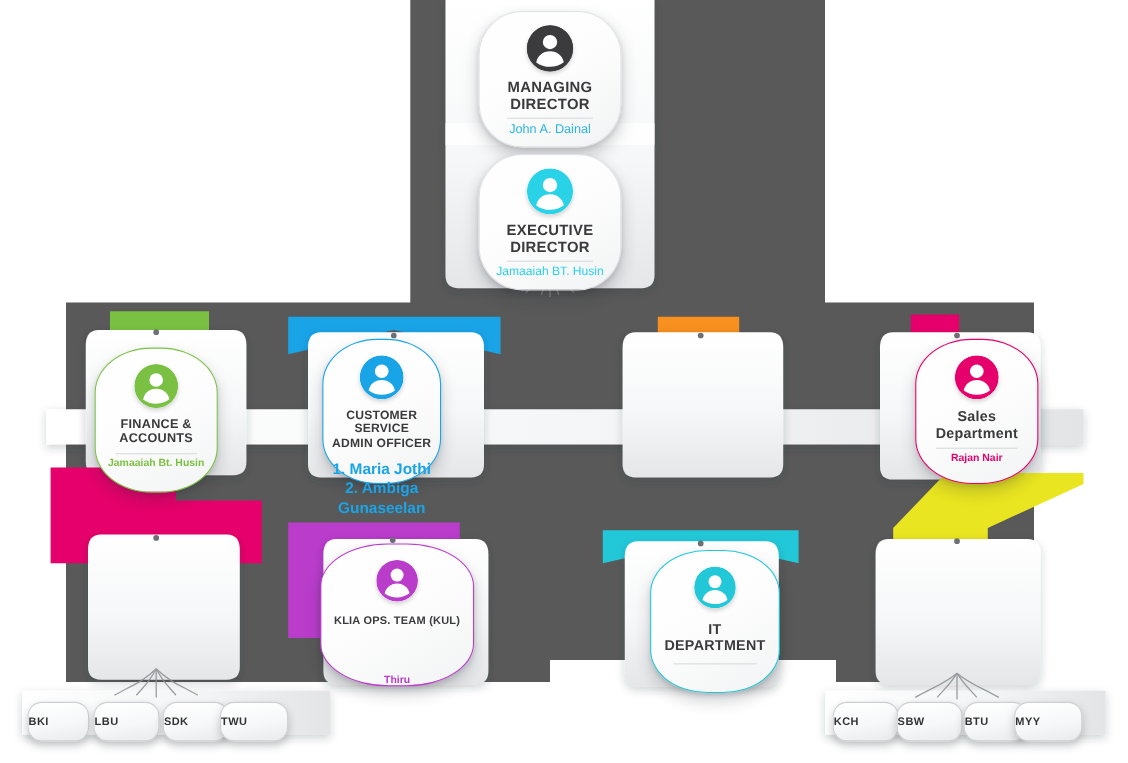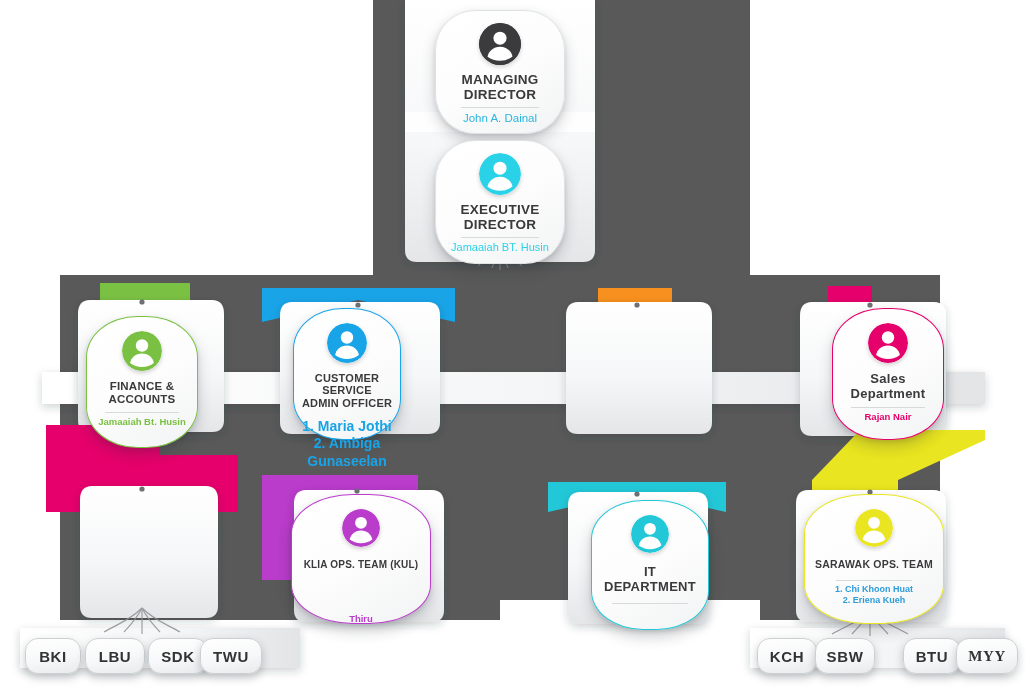--- a/index.html
+++ b/index.html
@@ -103,25 +103,24 @@
   .node.unit .divider { width: 76px; margin-top: 9px; }
   .node.unit .person { font-size: 9.5px; }
 
   
   .pill {
     position: absolute;
     box-sizing: border-box;
     height: 36px;
     display: flex;
     align-items: center;
-    justify-content: center;
     background: linear-gradient(170deg, #ffffff 0%, #f7f8f9 55%, #e9eaec 100%);
     border: 1.4px solid #cdd0d3;
     border-radius: 13px;
-    font-size: 15px;
+    font-size: 10px;
     font-weight: bold;
     color: #333335;
     letter-spacing: 0.04em;
     box-shadow: 0 4px 8px rgba(40,45,55,0.26);
     z-index: 30;
   }
 </style>
 </head>
 <body>
 
@@ -342,53 +341,40 @@
         <circle cx="20" cy="14.5" r="6.2" fill="#ffffff"></circle>
         <path d="M20 22.5c-6.2 0-11 4.2-11.9 9.6A20 20 0 0 0 31.9 32C31 26.7 26.2 22.5 20 22.5z" fill="#ffffff"></path>
       </svg>
     </span>
     <div class="title" style="font-size:13px;">IT
 DEPARTMENT</div>
     <div class="divider"></div>
     <div class="person" style="color:#22c8d8;"></div>
   </div>
 
-  <div class="node unit wide" style="left:804px; top:494px; border-color:#e9e520;">
-    <span class="avatar">
-      <svg viewBox="0 0 40 40" aria-hidden="true">
-        <circle cx="20" cy="20" r="20" fill="#e9e520"></circle>
-        <circle cx="20" cy="14.5" r="6.2" fill="#ffffff"></circle>
-        <path d="M20 22.5c-6.2 0-11 4.2-11.9 9.6A20 20 0 0 0 31.9 32C31 26.7 26.2 22.5 20 22.5z" fill="#ffffff"></path>
-      </svg>
-    </span>
-    <div class="title">SARAWAK OPS. TEAM</div>
-    <div class="divider"></div>
-    <div class="person" style="color:#2d9cdb; font-size:9px;">1. Chi Khoon Huat
-2. Eriena Kueh</div>
-  </div>
 
   <div class="pill" style="left:25px; top:638px; width:56px;">
     <span>BKI</span>
   </div>
   <div class="pill" style="left:85px; top:638px; width:60px;">
     <span>LBU</span>
   </div>
   <div class="pill" style="left:148px; top:638px; width:60px;">
     <span>SDK</span>
   </div>
   <div class="pill" style="left:200px; top:638px; width:62px;">
     <span>TWU</span>
   </div>
 
   <div class="pill" style="left:757px; top:638px; width:60px;">
     <span>KCH</span>
   </div>
   <div class="pill" style="left:815px; top:638px; width:60px;">
     <span>SBW</span>
   </div>
-  <div class="pill" style="left:903px; top:638px; width:58px;">
+  <div class="pill" style="left:876px; top:638px; width:58px;">
     <span>BTU</span>
   </div>
-  <div class="pill" style="left:956px; top:638px; width:62px;font-family:Liberation Serif, serif;">
+  <div class="pill" style="left:922px; top:638px; width:62px;">
     <span>MYY</span>
   </div>
 
 </div>
 
 </body></html>

